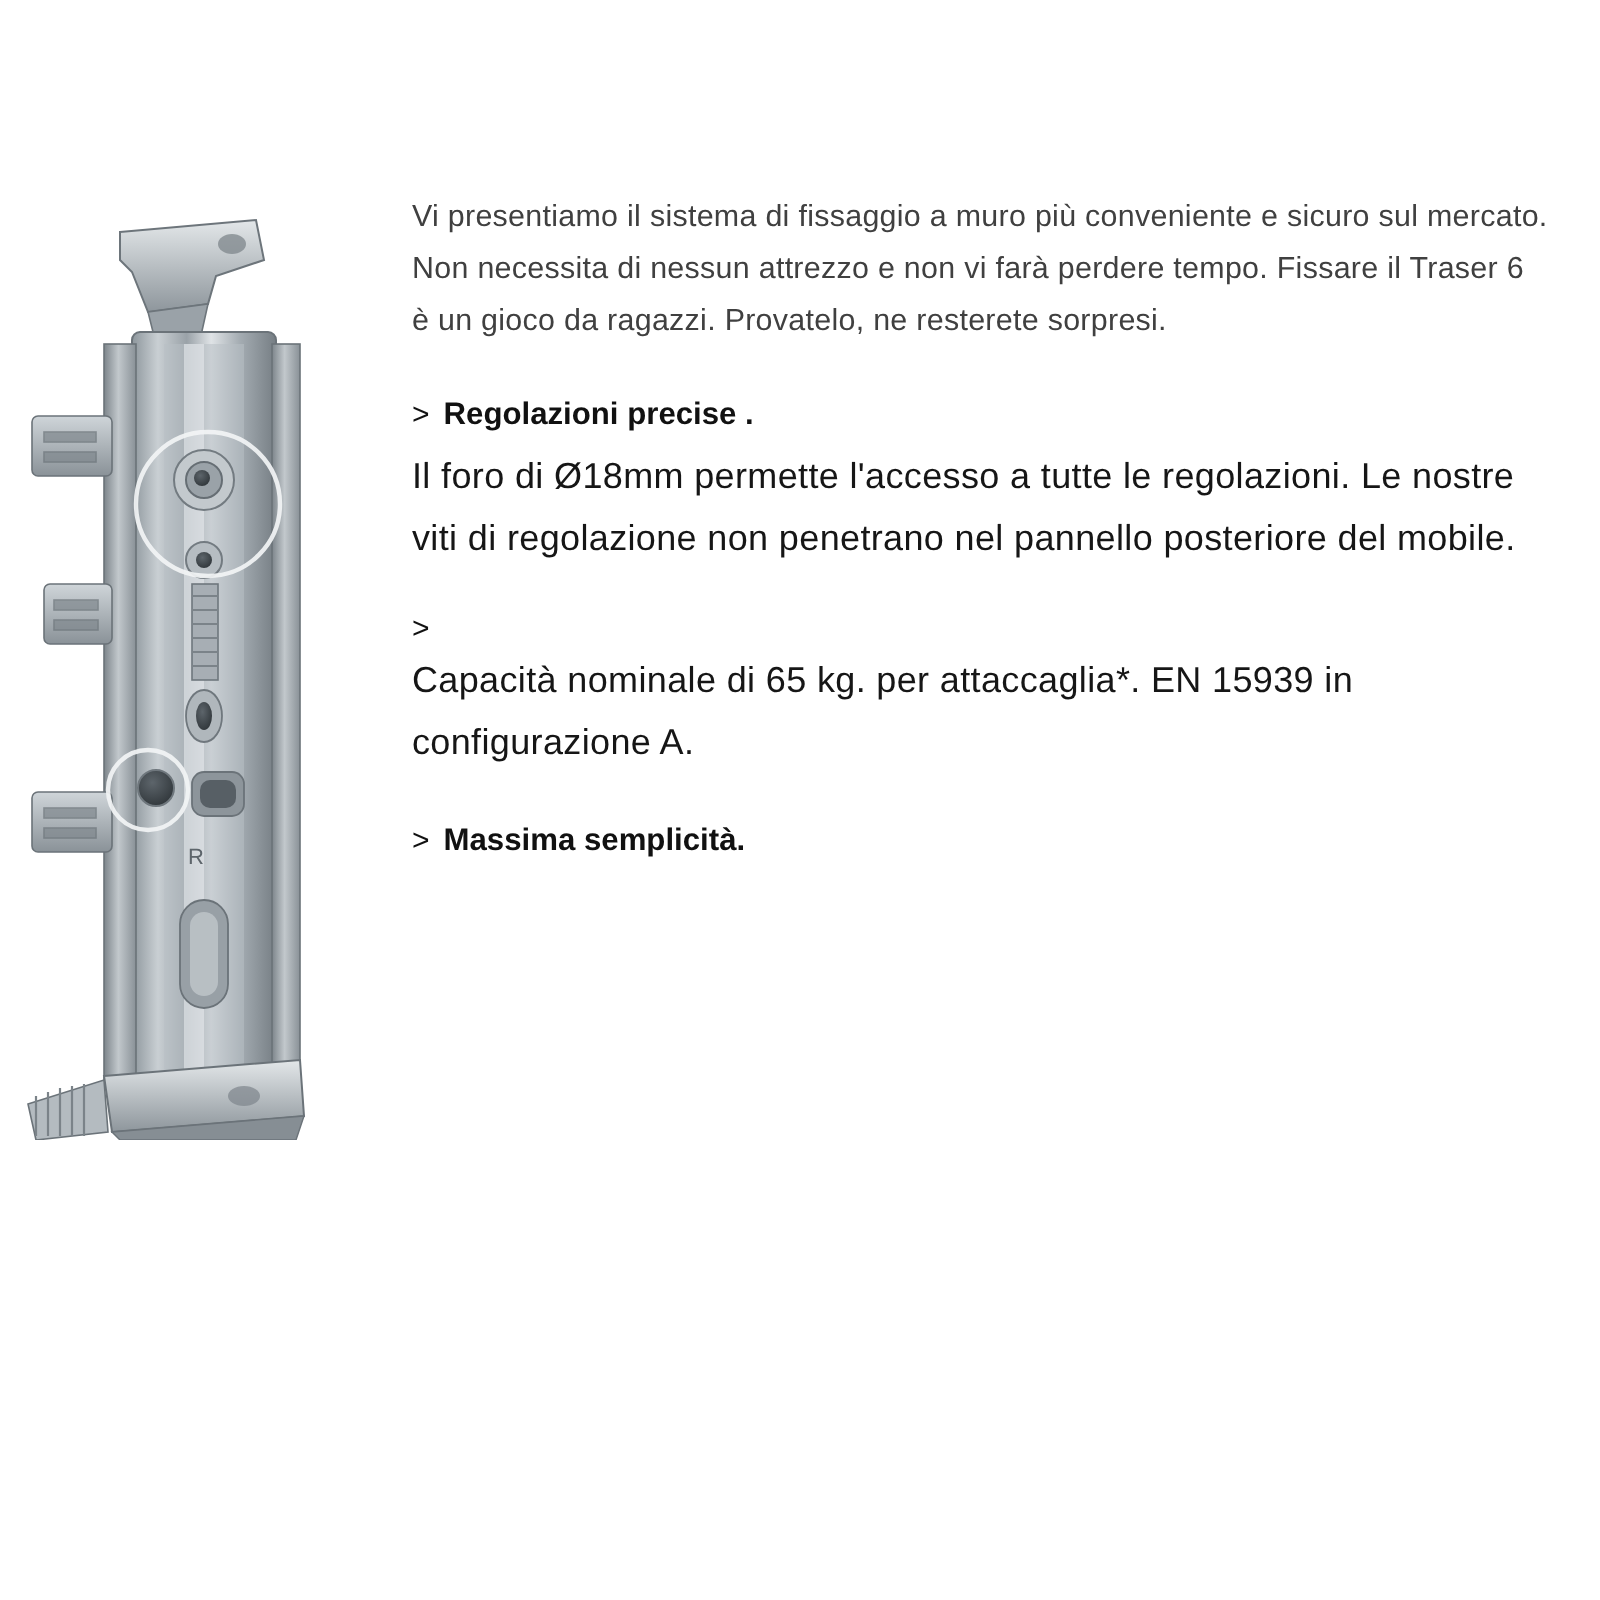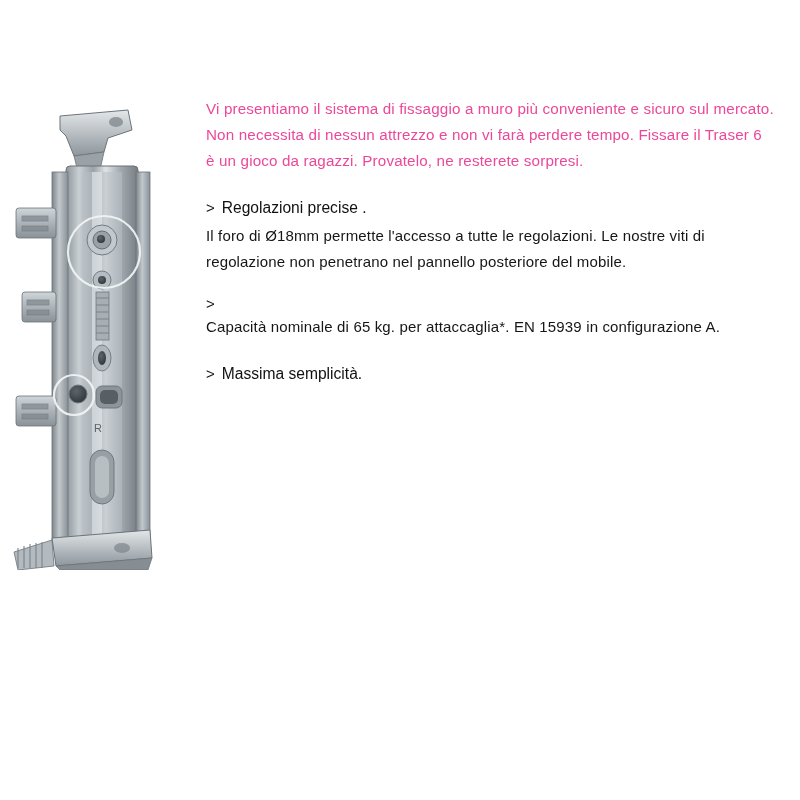--- a/index.html
+++ b/index.html
@@ -36,21 +36,21 @@
   
   .content {
     position: absolute;
     left: 206px;
     top: 96px;
     width: 568px;
   }
   .intro {
     font-size: 15.2px;
     line-height: 1.72;
-    color: #ec4899;
+    color: #404040;
     margin: 0 0 22px 0;
     letter-spacing: 0.01em;
   }
   .section {
     margin-bottom: 22px;
   }
   .section:last-child {
     margin-bottom: 0;
   }
   .section-heading {
@@ -62,24 +62,24 @@
     display: flex;
     align-items: baseline;
     gap: 7px;
   }
   .chev {
     font-size: 15px;
     color: #111111;
     line-height: 1;
   }
   .section-heading .htext {
-    font-weight: 400;
+    font-weight: 700;
   }
   .section-body {
-    font-size: 15px;
+    font-size: 18px;
     line-height: 1.72;
     color: #161616;
     margin: 0;
     letter-spacing: 0.01em;
   }
 </style>
 </head>
 <body>
 
 <div class="page">

